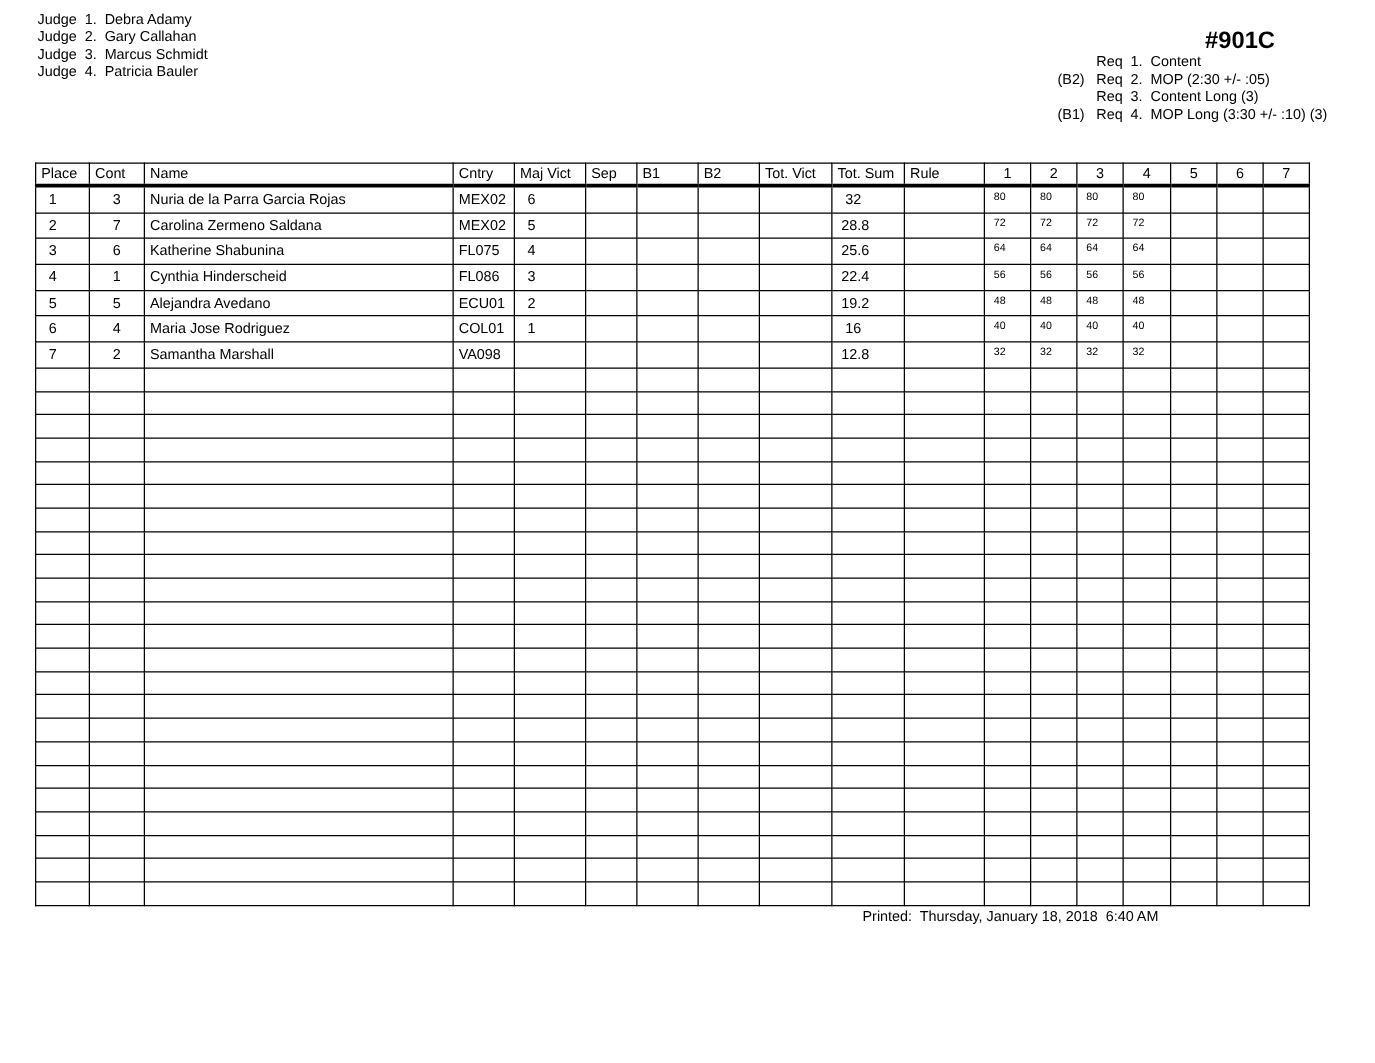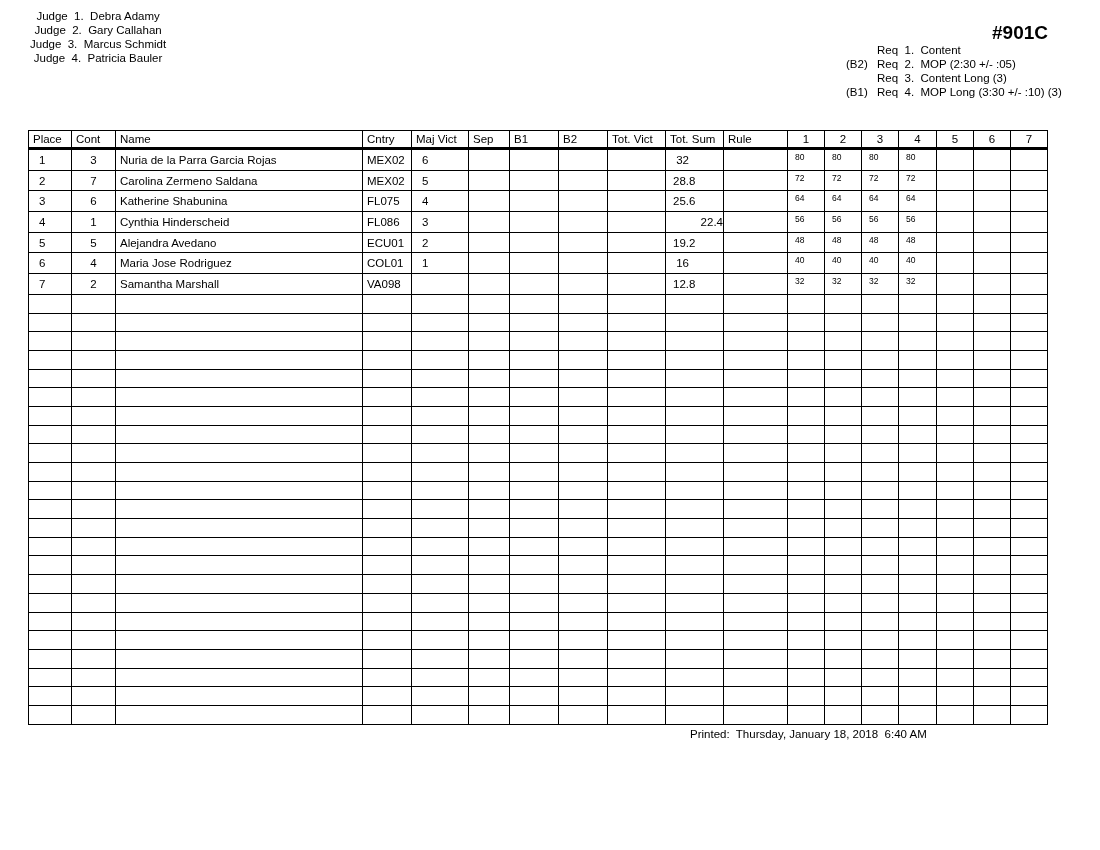--- a/index.html
+++ b/index.html
@@ -1,25 +1,25 @@
 <!DOCTYPE html>
 <html><head>
 <meta charset="utf-8">
 <style>
   html, body { margin:0; padding:0; background:#ffffff; }
   body { width:1100px; height:850px; position:relative; overflow:hidden;
          font-family:"Liberation Sans", sans-serif; color:#000; }
   .judges { position:absolute; left:30px; top:9px; font-size:11.5px; line-height:14px; }
-  .judges div { white-space:pre;text-align:center; }
+  .judges div { white-space:pre; }
   .center-head { position:absolute; left:340px; width:425px; top:22px; text-align:center; }
   .event-title { font-weight:bold; font-size:18px; line-height:22px; }
   .event-sub { font-size:15.5px; line-height:18px; }
   .seg-title { font-weight:bold; font-size:19px; line-height:25px; margin-top:2px; }
   .report-title { font-size:17px; line-height:20px; }
-  .event-num { position:absolute; left:992px; top:22px; font-weight:bold; font-size:19px; }
+  .event-num { position:absolute; left:964px; top:22px; font-weight:bold; font-size:19px; }
   .reqs { position:absolute; left:846px; top:43px; font-size:11.5px; line-height:14px; }
   .reqs .r { white-space:pre; display:flex; }
   .reqs .pre { width:31px; text-align:left; }
   table.grid { position:absolute; left:28px; top:130px; border-collapse:collapse;
                table-layout:fixed; width:1020px; }
   table.grid td, table.grid th { border:1.5px solid #000; padding:0 0 0 4px; font-size:11.5px;
                height:17.7px; white-space:nowrap; overflow:hidden; font-weight:normal; text-align:left; }
   table.grid thead th { border-bottom:3px solid #000; height:16px; }
   table.grid th.num, table.grid td.c { text-align:center; padding:0; }
   table.grid td.sc { font-size:8.5px; text-align:left; padding-left:7px; vertical-align:top; padding-top:2px; }
@@ -158,21 +158,21 @@
       <tr>
         <td class="place" style="white-space: pre;">4</td>
         <td class="cont" style="white-space: pre;">1</td>
         <td style="white-space: pre;">Cynthia Hinderscheid</td>
         <td style="white-space: pre;">FL086</td>
         <td class="mv" style="white-space: pre;">3</td>
         <td style="white-space: pre;"></td>
         <td style="white-space: pre;"></td>
         <td style="white-space: pre;"></td>
         <td style="white-space: pre;"></td>
-        <td class="ts" style="white-space: pre; text-align: right;">22.4</td>
+        <td class="ts" style="white-space: pre;">22.4</td>
         <td style="white-space: pre;"></td>
         <td class="sc" style="white-space: pre;">56</td>
         <td class="sc" style="white-space: pre;">56</td>
         <td class="sc" style="white-space: pre;">56</td>
         <td class="sc" style="white-space: pre;">56</td>
         <td class="sc" style="white-space: pre;"></td>
         <td class="sc" style="white-space: pre;"></td>
         <td class="sc" style="white-space: pre;"></td>
       </tr>
       <tr>

